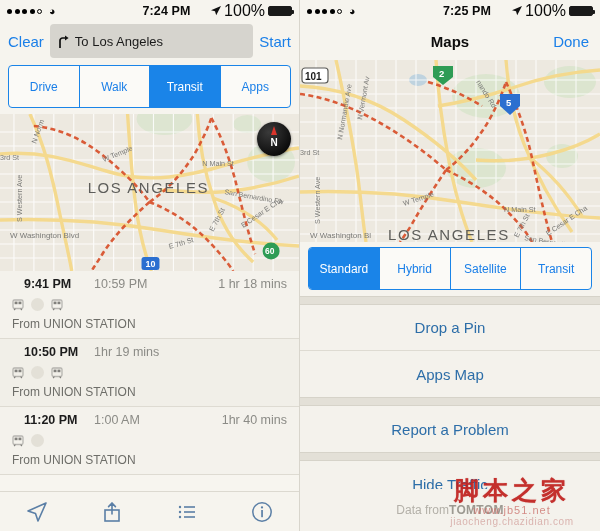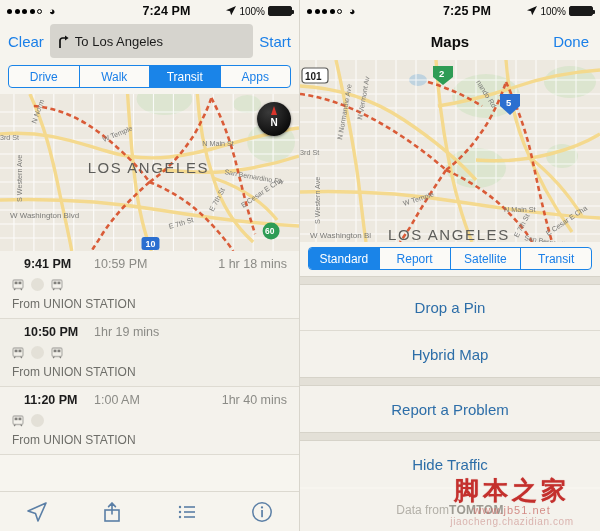--- a/index.html
+++ b/index.html
@@ -23,21 +23,21 @@
   .dots { display: flex; align-items: center; gap: 2.5px; }
   .dot { width: 5px; height: 5px; border-radius: 50%; background: #000; }
   .dot.hollow { background: transparent; border: 1px solid #000; width: 5px; height: 5px; }
   .wifi { font-size: 11px; line-height: 1; margin-left: 3px; }
   .sb-time {
     position: absolute; left: 0; right: 0; text-align: center;
     font-size: 12.5px; font-weight: bold; letter-spacing: .1px; margin-left: 34px;
   }
   .sb-right {
     margin-left: auto; display: flex; align-items: center; gap: 3px;
-    font-size: 10px; z-index: 2;
+    font-size: 16px; z-index: 2;
   }
   .loc-arrow { font-size: 11px; display: inline-block; transform: rotate(0deg); }
   .battery {
     width: 24px; height: 10px; border: 1px solid #1a1a1a; border-radius: 2px;
     position: relative; display: inline-block;
   }
   .battery::after {
     content: ""; position: absolute; right: -3px; top: 3px;
     width: 2px; height: 4px; background: #1a1a1a; border-radius: 0 1px 1px 0;
   }
@@ -62,21 +62,21 @@
     height: 38px; display: flex; align-items: center; justify-content: center;
     background: #f6f4ee; position: relative;
   }
   .navbar-title .title { font-size: 15px; font-weight: bold; color: #0d0d0d; }
   .navbar-title .done { position: absolute; right: 11px; color: #1a7fe8; font-size: 15px; cursor: pointer; }
 
   
   .segwrap { padding: 5px 8px 6px; background: #f6f4ee; }
   .segmented {
     display: flex; border: 1px solid #1a84e8; border-radius: 4px; overflow: hidden;
-    background: #fbfaf7; height: 23px;
+    background: #fbfaf7; height: 43px;
   }
   .seg {
     flex: 1; display: flex; align-items: center; justify-content: center;
     font-size: 12px; color: #1a7fe8; border-right: 1px solid #1a84e8; cursor: pointer;
   }
   .seg:last-child { border-right: none; }
   .seg.active { background: #1a84e8; color: #fff; }
 
   
   .map { position: relative; background: #ece9e0; overflow: hidden; }
@@ -439,31 +439,31 @@
         <g>
           <path d="M200 34h20v12l-10 9-10-9z" fill="#2b6fd0"></path>
           <text x="206" y="46" font-size="9.5" fill="#fff" font-family="Liberation Sans, sans-serif" font-weight="bold">5</text>
         </g>
       </svg>
     </div>
 
     <div class="segwrap">
       <div class="segmented">
         <div class="seg active">Standard</div>
-        <div class="seg">Report</div>
+        <div class="seg">Hybrid</div>
         <div class="seg">Satellite</div>
         <div class="seg">Transit</div>
       </div>
     </div>
 
     <div class="menusep"></div>
 
     <div class="menulist">
       <div class="menuitem">Drop a Pin</div>
-      <div class="menuitem">Hybrid Map</div>
+      <div class="menuitem">Apps Map</div>
     </div>
 
     <div class="menusep"></div>
 
     <div class="menulist">
       <div class="menuitem">Report a Problem</div>
     </div>
 
     <div class="menusep"></div>
 

